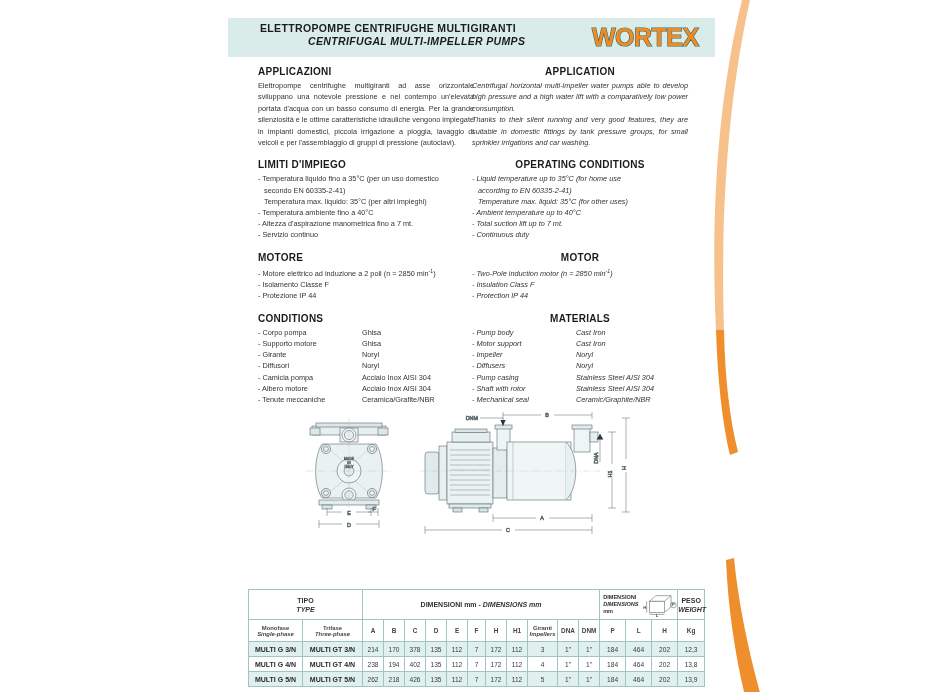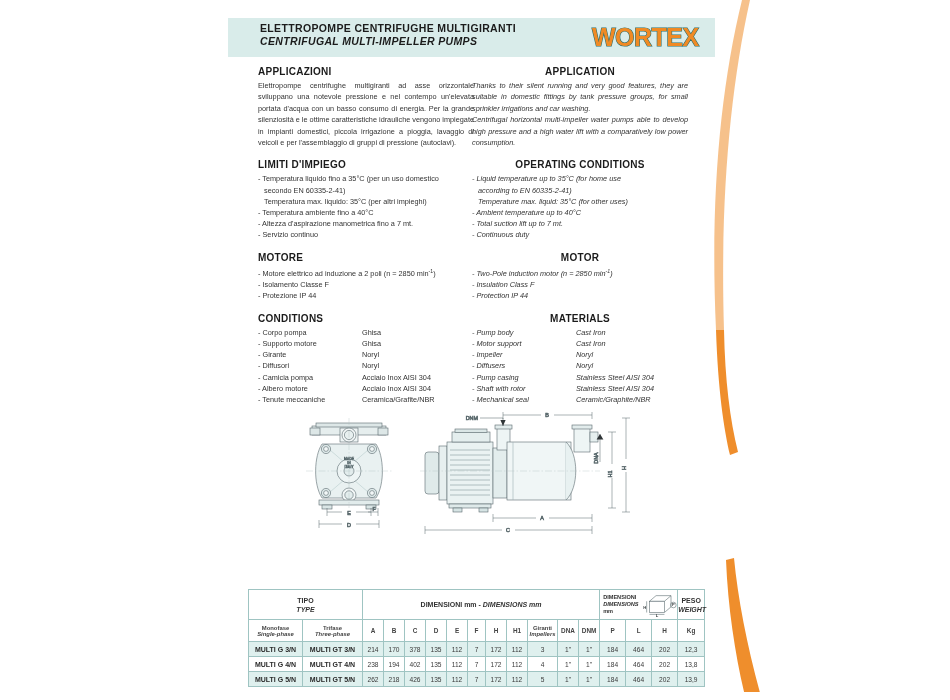--- a/index.html
+++ b/index.html
@@ -19,21 +19,21 @@
     position:absolute;left:228px;top:18px;width:487px;height:39px;
     background:#d9ecea;
   }
   .hdr-title-wrap{position:absolute;left:260px;top:22px;width:380px;}
   .hdr-line1{
     font-size:10.5px;font-weight:bold;color:#1b1b1b;letter-spacing:.35px;
     line-height:13px;
   }
   .hdr-line2{
     font-size:10.5px;font-weight:bold;font-style:italic;color:#1b1b1b;
-    letter-spacing:.35px;line-height:13px;
+    letter-spacing:.35px;line-height:13px;margin-left:48px;
   }
   .logo{
     position:absolute;left:592px;top:22px;
     font-size:25px;font-weight:bold;letter-spacing:-.5px;
     color:#f08a24;
     -webkit-text-stroke:1.2px #2e6e6b;
     paint-order:stroke fill;
     line-height:30px;
   }
 
@@ -170,22 +170,22 @@
         <span class="mat-k">- Tenute meccaniche</span>
         <span class="mat-v">Ceramica/Grafite/NBR</span>
       </div>
     </div>
   </div>
 
   <div class="col col-right">
 
     <div class="blk">
       <div class="sec-title">APPLICATION</div>
+      <p class="para">Centrifugal horizontal multi-impeller water pumps able to develop high pressure and a high water lift with a comparatively low power consumption.</p>
       <p class="para">Thanks to their silent running and very good features, they are suitable in domestic fittings by tank pressure groups, for small sprinkler irrigations and car washing.</p>
-      <p class="para">Centrifugal horizontal multi-impeller water pumps able to develop high pressure and a high water lift with a comparatively low power consumption.</p>
     </div>
 
     <div class="blk">
       <div class="sec-title">OPERATING CONDITIONS</div>
       <p class="li">- Liquid temperature up to 35°C (for home use</p>
       <p class="li ind">according to EN 60335-2-41)</p>
       <p class="li ind">Temperature max. liquid: 35°C (for other uses)</p>
       <p class="li">- Ambient temperature up to 40°C</p>
       <p class="li">- Total suction lift up to 7 mt.</p>
       <p class="li">- Continuous duty</p>

